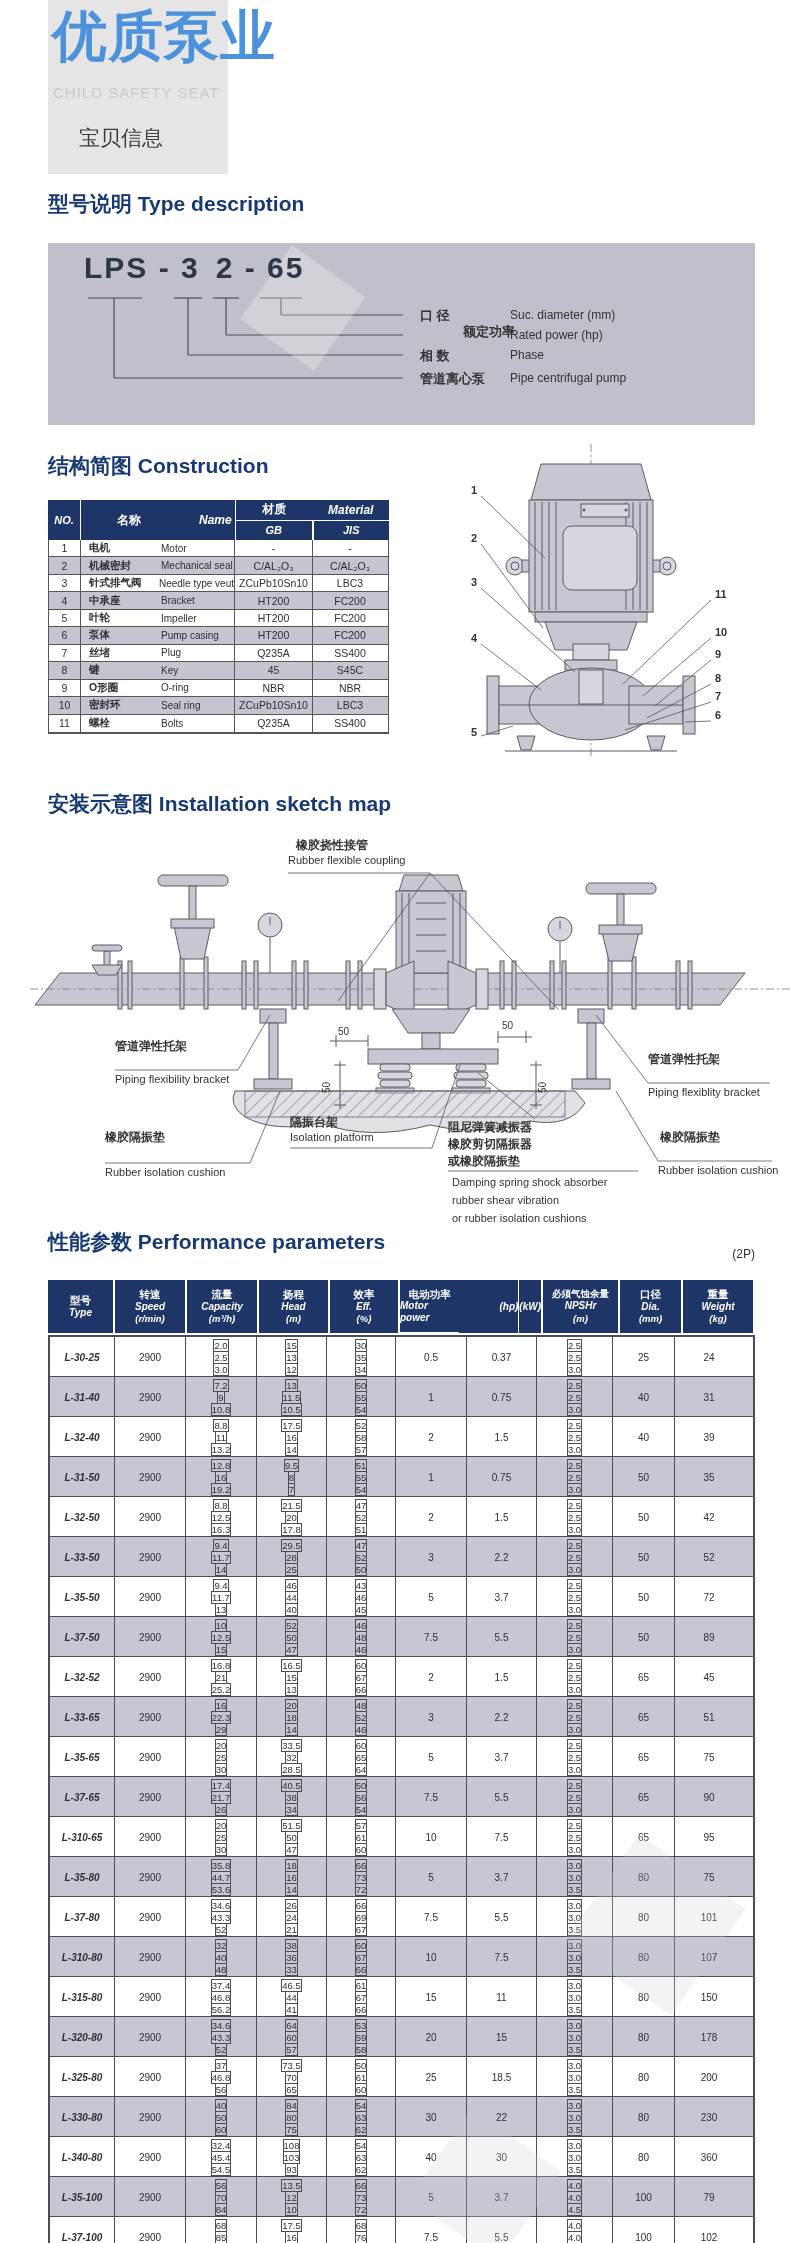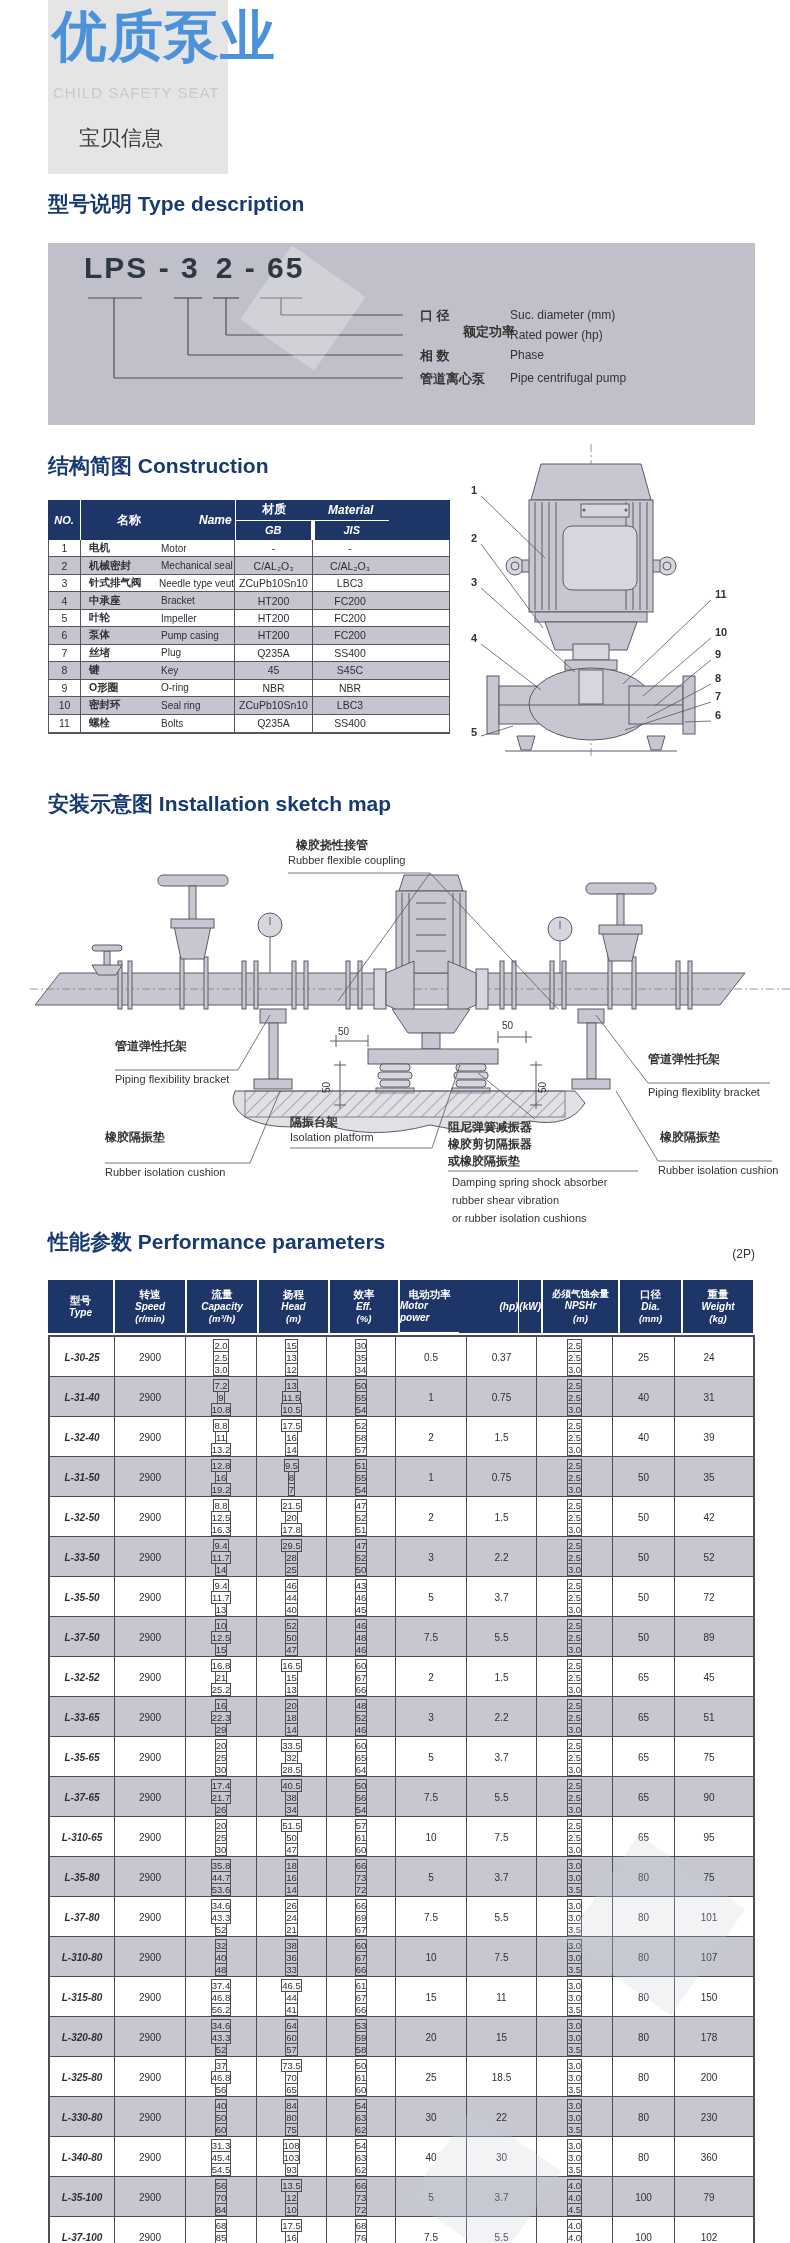--- a/index.html
+++ b/index.html
@@ -17,34 +17,34 @@
 
   
   .type-panel{position:absolute;left:48px;top:243px;width:707px;height:182px;background:#bfc0ca;}
   .type-code{position:absolute;left:36px;top:8px;font-size:30px;font-weight:bold;color:#2e3742;letter-spacing:2px;white-space:nowrap;}
   .type-code .gap{display:inline-block;width:16px;}
   .type-row-cn{position:absolute;font-size:13px;font-weight:bold;color:#333;width:95px;}
   .type-row-en{position:absolute;font-size:12px;color:#333;white-space:nowrap;}
   .tline{stroke:#4c4c55;stroke-width:1.2;}
 
   
-  .c-table{position:absolute;left:48px;top:500px;width:402px;}
+  .c-table{position:absolute;left:48px;top:500px;width:341px;}
   .c-header{display:grid;grid-template-columns:33px 155px 153px;height:40px;background:#1e3667;
             color:#fff;font-weight:bold;font-style:italic;}
   .ch-no{display:flex;align-items:center;justify-content:center;font-size:11px;border-right:1px solid #fff;}
   .ch-name{display:flex;align-items:center;border-right:1px solid #fff;font-size:12px;}
   .ch-name .cn{margin-left:36px;font-style:normal;}
   .ch-name .en{margin-left:58px;}
   .ch-mat{display:flex;flex-direction:column;}
   .ch-mat-top{flex:1;display:flex;border-bottom:1px solid #fff;font-size:12px;}
   .ch-mat-top span{flex:1;display:flex;align-items:center;justify-content:center;}
   .ch-mat-top span:first-child{font-style:normal;}
   .ch-mat-bot{flex:1;display:flex;font-size:11px;}
   .ch-mat-bot span{flex:1;display:flex;align-items:center;justify-content:center;}
-  .ch-mat-bot span:first-child{border-right:4px solid #ffffff;}
+  .ch-mat-bot span:first-child{border-right:2px solid #ffffff;}
   #construction-rows{height:192px;display:grid;grid-template-rows:repeat(11,1fr);
      border-left:1.5px solid #55555e;border-right:1.5px solid #55555e;border-bottom:2px solid #55555e;}
   .c-row{display:grid;grid-template-columns:32px 154px 78px 74px;border-bottom:1px solid #55555e;font-size:10.5px;color:#2e2e36;}
   .c-row:last-child{border-bottom:none;}
   .c-row.shade{background:#c4c5cf;}
   .c-cell{display:flex;align-items:center;justify-content:center;border-right:1px solid #55555e;overflow:hidden;}
   .c-cell:last-child{border-right:none;}
   .c-name{justify-content:flex-start;}
   .c-cn2{margin-left:8px;width:72px;font-weight:bold;white-space:nowrap;}
   .c-en2{white-space:nowrap;font-size:10px;}
@@ -1103,21 +1103,21 @@
             <div class="p-sub">3.0</div>
             <div class="p-sub">3.5</div>
           </div>
           <div class="p-cell">80</div>
           <div class="p-cell">230</div>
         </div>
         <div class="p-block">
           <div class="p-cell p-type">L-340-80</div>
           <div class="p-cell">2900</div>
           <div class="p-cell p-tri">
-            <div class="p-sub">31.3</div>
+            <div class="p-sub">32.4</div>
             <div class="p-sub">45.4</div>
             <div class="p-sub">54.5</div>
           </div>
           <div class="p-cell p-tri">
             <div class="p-sub">108</div>
             <div class="p-sub">103</div>
             <div class="p-sub">93</div>
           </div>
           <div class="p-cell p-tri">
             <div class="p-sub">54</div>

